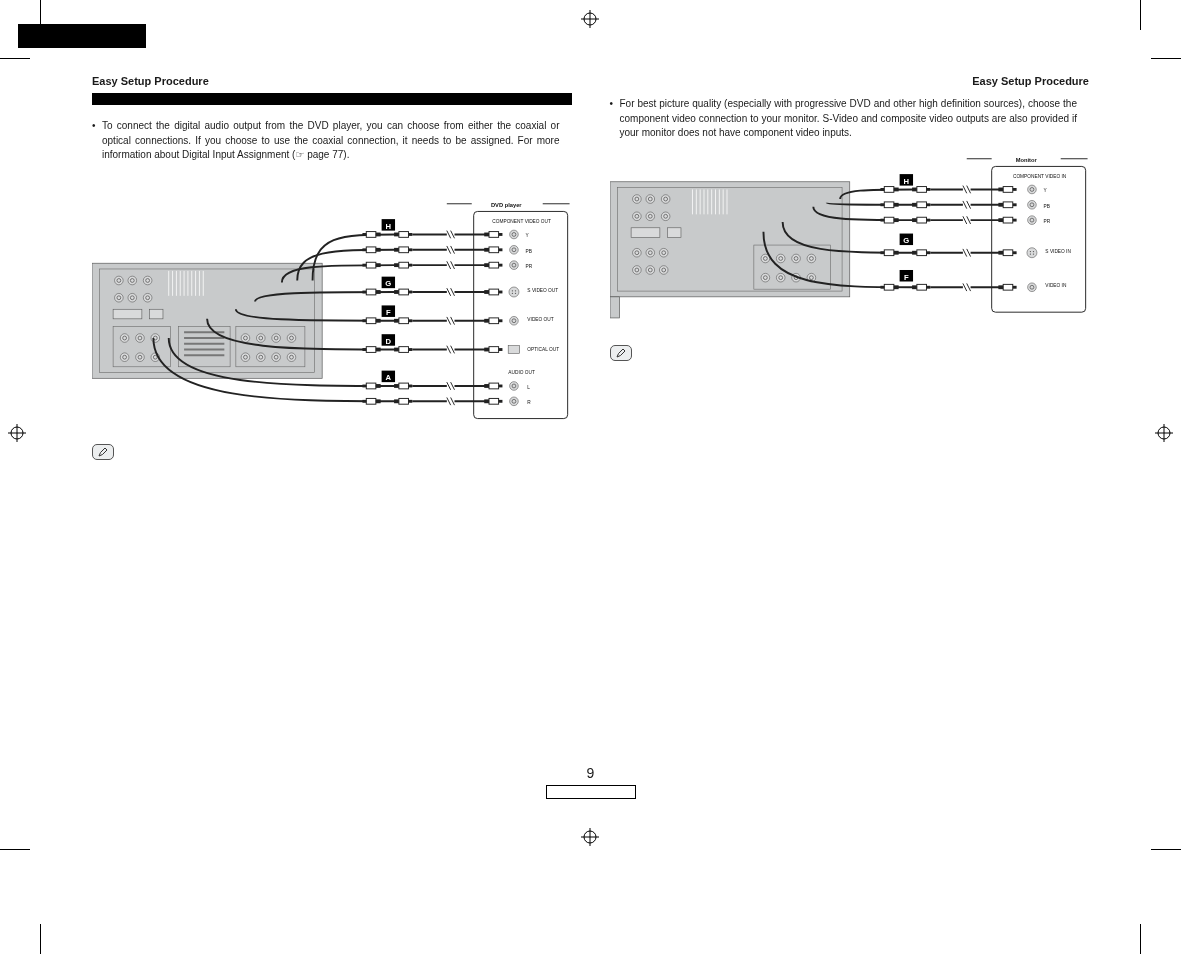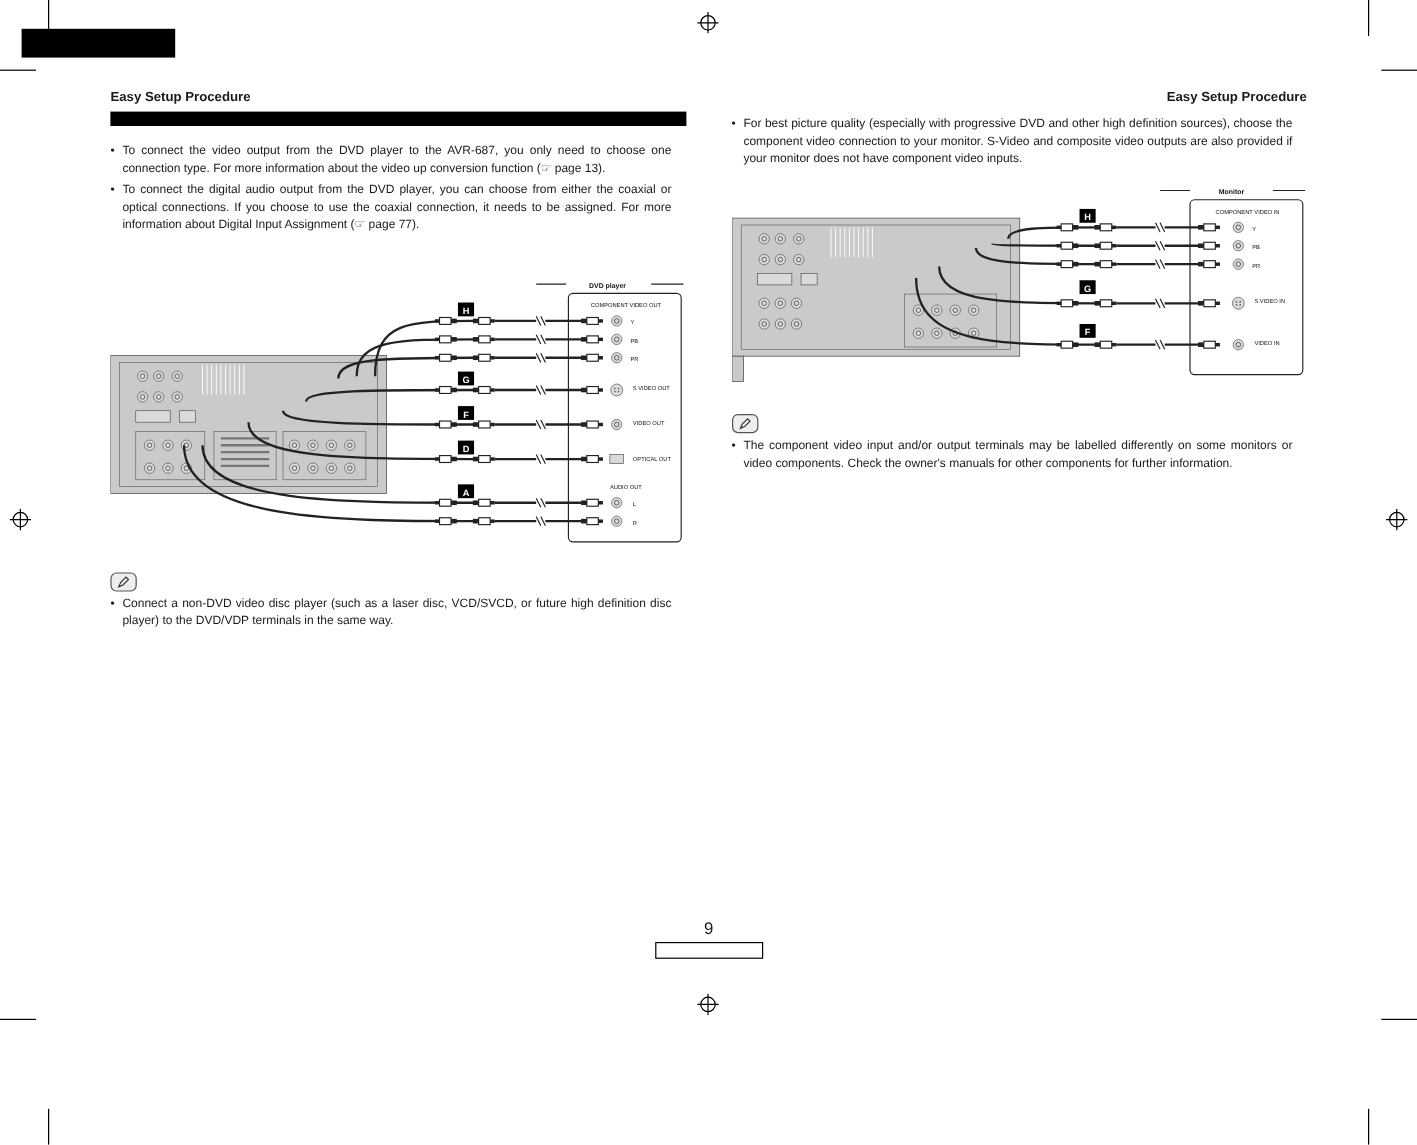--- a/index.html
+++ b/index.html
@@ -196,21 +196,20 @@
 <div class="masthead"></div>
 
 <div class="page-body">
   <div class="columns">
 
     <div class="col">
       <div class="section-title left">Easy Setup Procedure</div>
       <div class="title-bar"></div>
 
       <ul class="bullet-list">
-        <li>To connect the video output from the DVD player to the AVR-687, you only need to choose one connection type. For more information about the video up conversion function (☞ page 13).</li>
         <li>To connect the digital audio output from the DVD player, you can choose from either the coaxial or optical connections. If you choose to use the coaxial connection, it needs to be assigned. For more information about Digital Input Assignment (☞ page 77).</li>
       </ul>
 
       
       <div class="diagram">
         <svg viewBox="0 0 500 260" aria-hidden="true">
           <defs>
 
             <g id="plugR">
               <rect x="0" y="-3" width="10" height="6" class="plug-shell"></rect>
@@ -449,23 +448,20 @@
             </g>
         </svg>
       </div>
 
 
       <span class="note-icon">
         <svg viewBox="0 0 12 12">
             <path d="M2 10 L3.5 6.5 L8 2 L10 4 L5.5 8.5 Z" fill="none" stroke="#333" stroke-width="1"></path>
           </svg>
       </span>
-      <ul class="bullet-list">
-        <li>Connect a non-DVD video disc player (such as a laser disc, VCD/SVCD, or future high definition disc player) to the DVD/VDP terminals in the same way.</li>
-      </ul>
     </div>
 
     <div class="col">
       <div class="section-title right">Easy Setup Procedure</div>
 
       <ul class="bullet-list" style="margin-top:10px;">
         <li>For best picture quality (especially with progressive DVD and other high definition sources), choose the component video connection to your monitor. S-Video and composite video outputs are also provided if your monitor does not have component video inputs.</li>
       </ul>
 
       
@@ -642,23 +638,20 @@
               <use href="#plugL2"></use>
             </g>
         </svg>
       </div>
 
       <span class="note-icon">
         <svg viewBox="0 0 12 12">
             <path d="M2 10 L3.5 6.5 L8 2 L10 4 L5.5 8.5 Z" fill="none" stroke="#333" stroke-width="1"></path>
           </svg>
       </span>
-      <ul class="bullet-list">
-        <li>The component video input and/or output terminals may be labelled differently on some monitors or video components. Check the owner's manuals for other components for further information.</li>
-      </ul>
     </div>
 
   </div>
 </div>
 
 <div class="page-foot">
   <div class="page-num">9</div>
   <div class="page-box"></div>
 </div>
 

